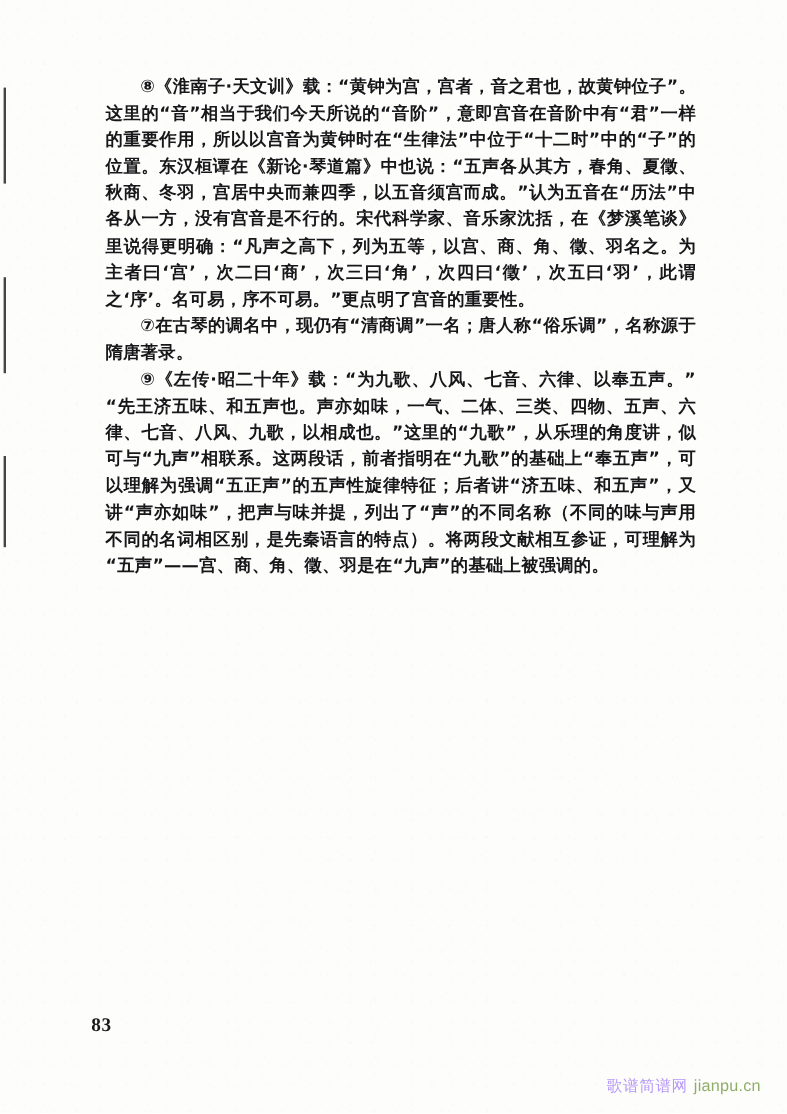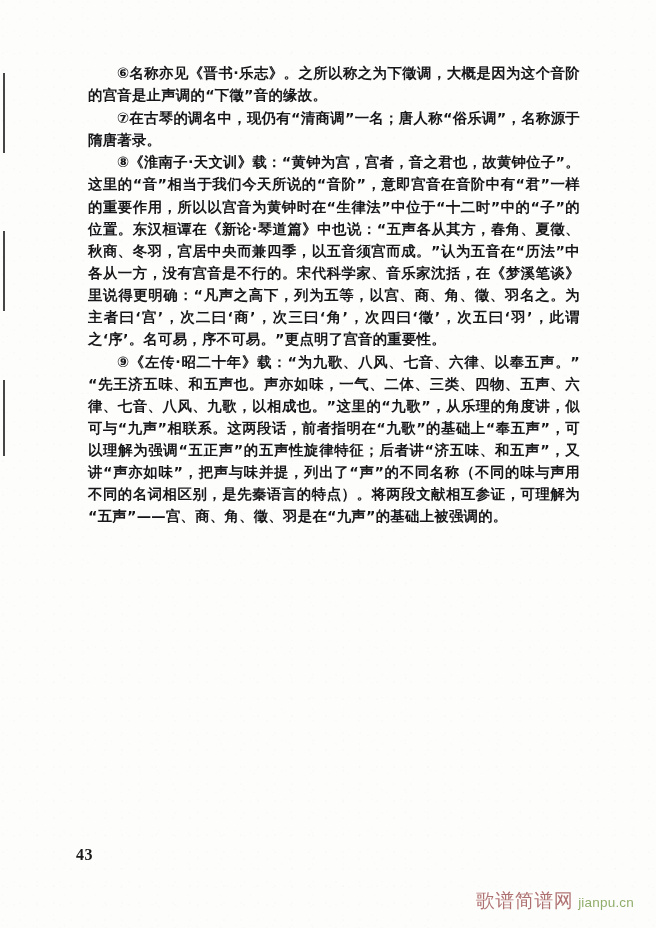--- a/index.html
+++ b/index.html
@@ -76,22 +76,22 @@
     position: absolute;
     right: 22px;
     bottom: 14px;
     display: flex;
     align-items: baseline;
     gap: 5px;
     opacity: 0.62;
   }
   .watermark .wm-cn {
     font-family: Liberation Serif, serif;
-    font-size: 19px;
-    color: #7f1d1d;
+    font-size: 13px;
+    color: #8b5cf6;
     letter-spacing: 0.5px;
   }
   .watermark .wm-url {
     font-family: "Liberation Sans", "DejaVu Sans", sans-serif;
     font-size: 13.5px;
     color: #4d7c0f;
     letter-spacing: 0.2px;
   }
 </style>
 </head>
@@ -99,26 +99,25 @@
 
 <div class="page">
 
   <div class="paper-noise"></div>
 
   <div class="scan-mark m1"></div>
   <div class="scan-mark m2"></div>
   <div class="scan-mark m3"></div>
 
   <div class="body-text">
-    <p class="para">⑥名称亦见《晋书·乐志》。之所以称之为下徵调，大概是因为这个音阶的宫音是止声调的“下徵”音的缘故。</p>
+    <p class="para">⑧《淮南子·天文训》载：“黄钟为宫，宫者，音之君也，故黄钟位子”。这里的“音”相当于我们今天所说的“音阶”，意即宫音在音阶中有“君”一样的重要作用，所以以宫音为黄钟时在“生律法”中位于“十二时”中的“子”的位置。东汉桓谭在《新论·琴道篇》中也说：“五声各从其方，春角、夏徵、秋商、冬羽，宫居中央而兼四季，以五音须宫而成。”认为五音在“历法”中各从一方，没有宫音是不行的。宋代科学家、音乐家沈括，在《梦溪笔谈》里说得更明确：“凡声之高下，列为五等，以宫、商、角、徵、羽名之。为主者曰‘宫’，次二曰‘商’，次三曰‘角’，次四曰‘徵’，次五曰‘羽’，此谓之‘序’。名可易，序不可易。”更点明了宫音的重要性。</p>
     <p class="para">⑦在古琴的调名中，现仍有“清商调”一名；唐人称“俗乐调”，名称源于隋唐著录。</p>
-    <p class="para">⑧《淮南子·天文训》载：“黄钟为宫，宫者，音之君也，故黄钟位子”。这里的“音”相当于我们今天所说的“音阶”，意即宫音在音阶中有“君”一样的重要作用，所以以宫音为黄钟时在“生律法”中位于“十二时”中的“子”的位置。东汉桓谭在《新论·琴道篇》中也说：“五声各从其方，春角、夏徵、秋商、冬羽，宫居中央而兼四季，以五音须宫而成。”认为五音在“历法”中各从一方，没有宫音是不行的。宋代科学家、音乐家沈括，在《梦溪笔谈》里说得更明确：“凡声之高下，列为五等，以宫、商、角、徵、羽名之。为主者曰‘宫’，次二曰‘商’，次三曰‘角’，次四曰‘徵’，次五曰‘羽’，此谓之‘序’。名可易，序不可易。”更点明了宫音的重要性。</p>
     <p class="para">⑨《左传·昭二十年》载：“为九歌、八风、七音、六律、以奉五声。”“先王济五味、和五声也。声亦如味，一气、二体、三类、四物、五声、六律、七音、八风、九歌，以相成也。”这里的“九歌”，从乐理的角度讲，似可与“九声”相联系。这两段话，前者指明在“九歌”的基础上“奉五声”，可以理解为强调“五正声”的五声性旋律特征；后者讲“济五味、和五声”，又讲“声亦如味”，把声与味并提，列出了“声”的不同名称（不同的味与声用不同的名词相区别，是先秦语言的特点）。将两段文献相互参证，可理解为“五声”——宫、商、角、徵、羽是在“九声”的基础上被强调的。</p>
   </div>
 
-  <div class="page-number">43</div>
+  <div class="page-number">83</div>
 
   <div class="watermark">
     <span class="wm-cn">歌谱简谱网</span>
     <span class="wm-url">jianpu.cn</span>
   </div>
 
 </div>
 
 </body></html>

